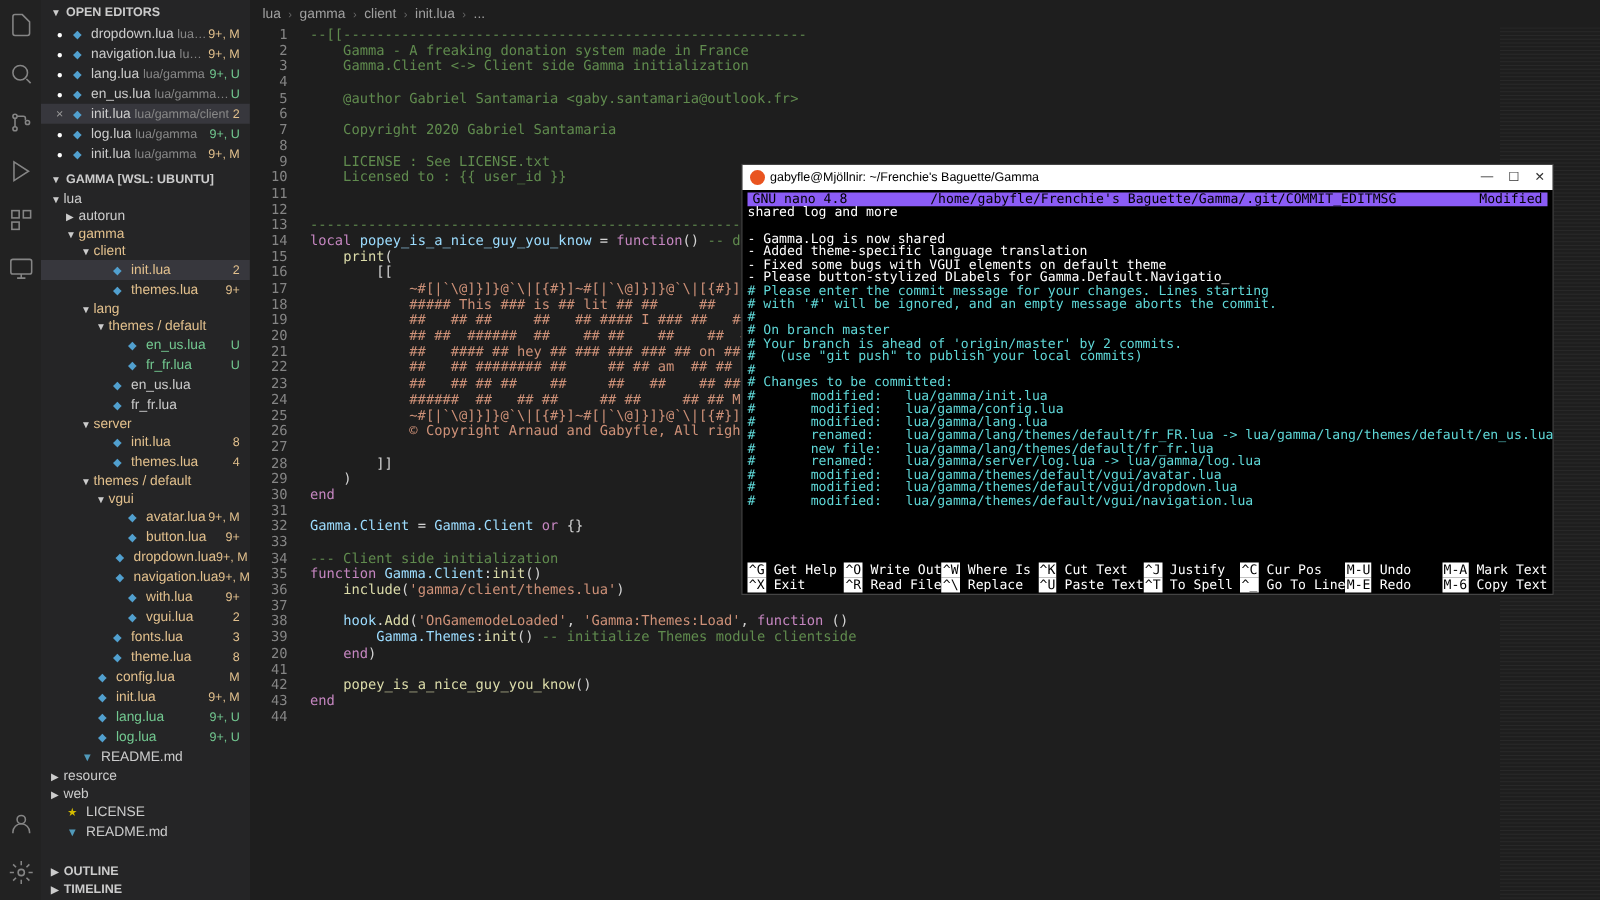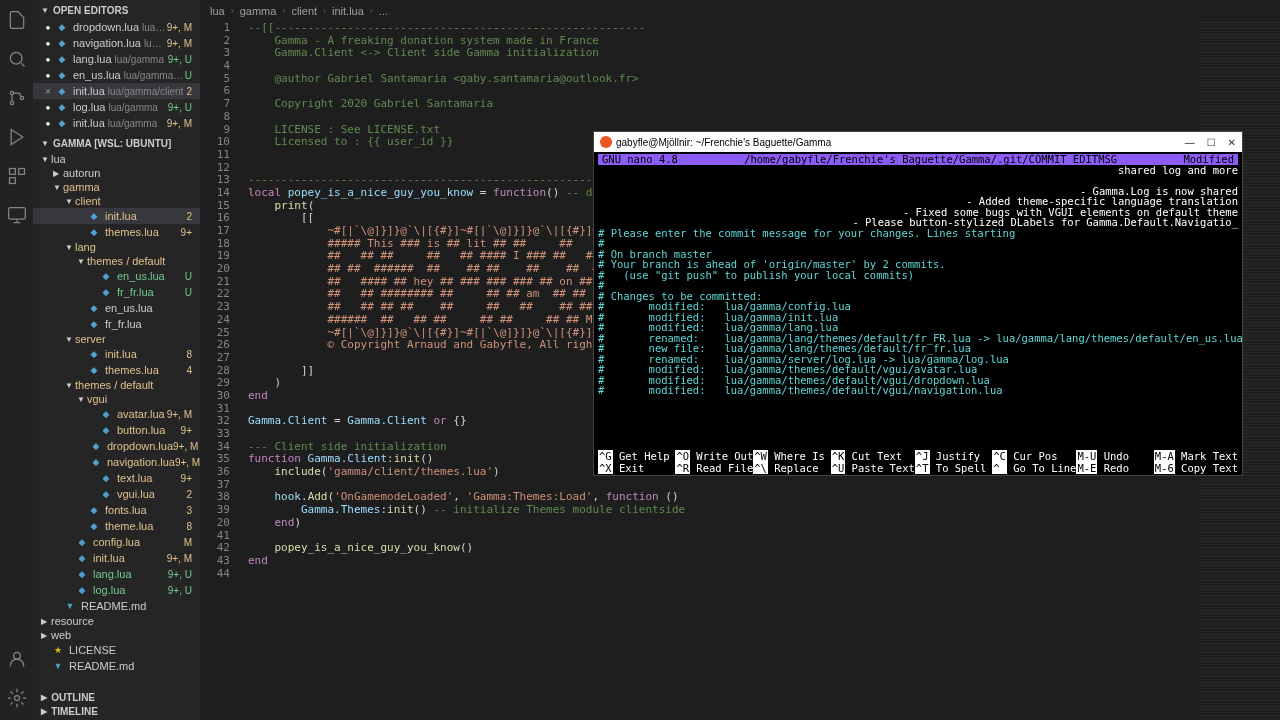--- a/index.html
+++ b/index.html
@@ -44,21 +44,21 @@
 .c-string { color: #ce9178; }
 .c-punct { color: #d4d4d4; }
 .minimap { position: absolute; right: 0; top: 0; width: 80px; height: 100%; opacity: 0.15; background: linear-gradient(#666 1px, transparent 1px) 0 0/100% 3px; }
 .terminal { position: absolute; left: 577px; top: 131px; width: 650px; height: 345px; background: #000; border: 1px solid #444; margin-left: 16px; }
 .term-title { height: 20px; background: #fff; color: #000; display: flex; align-items: center; padding: 0 6px; font-size: 10px; }
 .term-title .ticon { width: 12px; height: 12px; background: #e95420; border-radius: 50%; margin-right: 4px; }
 .term-title .controls { margin-left: auto; display: flex; gap: 12px; font-size: 10px; color: #333; }
 .term-body { font-family: Consolas, monospace; font-size: 10.5px; line-height: 10.5px; padding: 2px 4px; color: #fff; }
 .term-body .line { white-space: pre; }
 .t-cyan { color: #5fd7d7; }
-.t-white { color: #fff; text-align: right; }
+.t-white { color: #fff; }
 .term-status { display: flex; justify-content: space-between; background: #000; color: #fff; padding: 0 4px; }
 .shortcuts { position: absolute; bottom: 1px; left: 4px; right: 4px; font-family: Consolas, monospace; font-size: 10.5px; color: #fff; display: grid; grid-template-columns: repeat(6, 1fr); }
 .shortcuts span { white-space: pre; }
 .sc-key { background: #fff; color: #000; padding: 0 1px; }
 </style>
 </head>
 <body>
 
 <div class="activitybar">
   <div class="icon">
@@ -280,21 +280,21 @@
         </div>
         <div class="tree-item m" style="padding-left: 56px;">
           <span style="width:10px"></span>
           <span class="ficon lua">◆</span>
           <span class="fname">navigation.lua</span>
           <span class="badge m">9+, M</span>
         </div>
         <div class="tree-item m" style="padding-left: 56px;">
           <span style="width:10px"></span>
           <span class="ficon lua">◆</span>
-          <span class="fname">text.lua</span>
+          <span class="fname">with.lua</span>
           <span class="badge m">9+</span>
         </div>
         <div class="tree-item n" style="padding-left: 56px;">
           <span style="width:10px"></span>
           <span class="ficon lua">◆</span>
           <span class="fname">vgui.lua</span>
           <span class="badge n">2</span>
         </div>
         <div class="tree-item n" style="padding-left: 44px;">
           <span style="width:10px"></span>
@@ -447,28 +447,29 @@
       <span>Modified</span>
     </div>
     <div id="term-lines">
         <div class="line t-white">shared log and more</div>
         <div class="line "> </div>
         <div class="line t-white">- Gamma.Log is now shared</div>
         <div class="line t-white">- Added theme-specific language translation</div>
         <div class="line t-white">- Fixed some bugs with VGUI elements on default theme</div>
         <div class="line t-white">- Please button-stylized DLabels for Gamma.Default.Navigatio_</div>
         <div class="line t-cyan"># Please enter the commit message for your changes. Lines starting</div>
+        <div class="line t-cyan"># with '#' will be ignored, and an empty message aborts the commit.</div>
         <div class="line t-cyan">#</div>
         <div class="line t-cyan"># On branch master</div>
         <div class="line t-cyan"># Your branch is ahead of 'origin/master' by 2 commits.</div>
         <div class="line t-cyan">#   (use "git push" to publish your local commits)</div>
         <div class="line t-cyan">#</div>
         <div class="line t-cyan"># Changes to be committed:</div>
+        <div class="line t-cyan">#       modified:   lua/gamma/init.lua</div>
         <div class="line t-cyan">#       modified:   lua/gamma/config.lua</div>
-        <div class="line t-cyan">#       modified:   lua/gamma/init.lua</div>
         <div class="line t-cyan">#       modified:   lua/gamma/lang.lua</div>
         <div class="line t-cyan">#       renamed:    lua/gamma/lang/themes/default/fr_FR.lua -&gt; lua/gamma/lang/themes/default/en_us.lua</div>
         <div class="line t-cyan">#       new file:   lua/gamma/lang/themes/default/fr_fr.lua</div>
         <div class="line t-cyan">#       renamed:    lua/gamma/server/log.lua -&gt; lua/gamma/log.lua</div>
         <div class="line t-cyan">#       modified:   lua/gamma/themes/default/vgui/avatar.lua</div>
         <div class="line t-cyan">#       modified:   lua/gamma/themes/default/vgui/dropdown.lua</div>
         <div class="line t-cyan">#       modified:   lua/gamma/themes/default/vgui/navigation.lua</div>
       </div>
   </div>
   <div class="shortcuts" id="shortcuts" style="grid-template-columns:repeat(8,1fr)">

